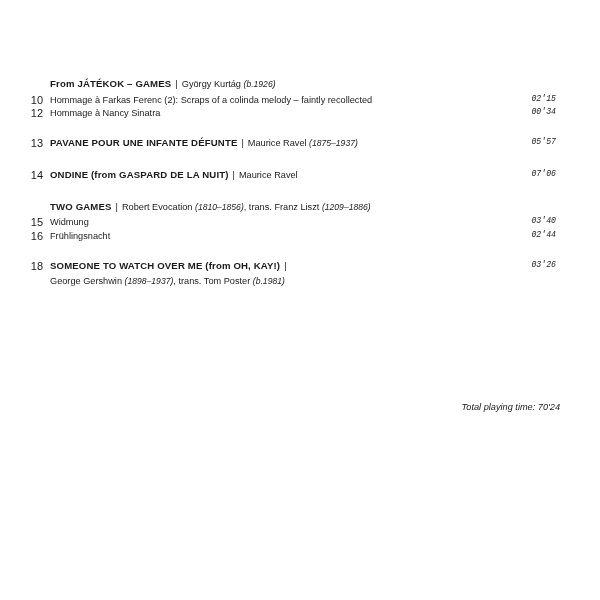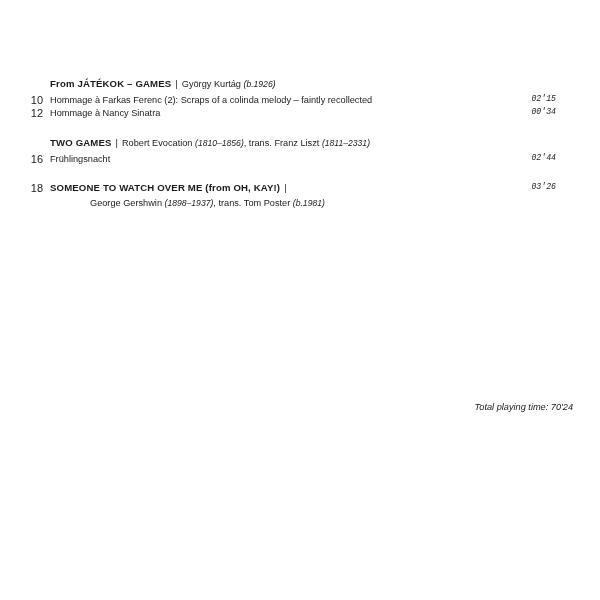--- a/index.html
+++ b/index.html
@@ -80,29 +80,28 @@
   }
   .dates {
     font-style: italic;
     font-size: 8.6px;
   }
   .sub-line {
     font-weight: normal;
     font-size: 9.2px;
     display: block;
     padding-top: 2px;
-    margin-left: 40px;
   }
   .work-row .title-cell {
     font-size: 9.0px;
   }
 
   .total {
     position: absolute;
-    right: 27px;
+    right: 40px;
     top: 402px;
     font-size: 9.2px;
     font-style: italic;
     text-align: right;
   }
 </style>
 </head>
 <body>
 
 <div class="page">
@@ -121,29 +120,49 @@
       <td class="num">10</td>
       <td class="title-cell">Hommage à Farkas Ferenc (2): Scraps of a colinda melody – faintly recollected</td>
       <td class="dur">02'15</td>
     </tr>
     <tr>
       <td class="num">12</td>
       <td class="title-cell">Hommage à Nancy Sinatra</td>
       <td class="dur">00'34</td>
     </tr>
 
+    <tr class="work-row group-head-row spaced">
+      <td class="num">13</td>
+      <td class="title-cell">
+        <span class="hdr">PAVANE POUR UNE INFANTE DÉFUNTE</span><span class="sep">|</span><span class="composer">Maurice Ravel</span>
+        <span class="dates">(1875–1937)</span>
+      </td>
+      <td class="dur">05'57</td>
+    </tr>
 
+    <tr class="work-row group-head-row spaced">
+      <td class="num">14</td>
+      <td class="title-cell">
+        <span class="hdr">ONDINE (from GASPARD DE LA NUIT)</span><span class="sep">|</span><span class="composer">Maurice Ravel</span>
+      </td>
+      <td class="dur">07'06</td>
+    </tr>
 
     <tr class="group-head-row spaced">
       <td class="num"></td>
       <td class="title-cell" colspan="2">
         <span class="hdr">TWO GAMES</span><span class="sep">|</span><span class="composer">Robert Evocation</span>
         <span class="dates">(1810–1856)</span><span class="composer">, trans. Franz Liszt</span>
-        <span class="dates">(1811–2331)</span>
+        <span class="dates">(1209–1886)</span>
       </td>
+    </tr>
+    <tr>
+      <td class="num">15</td>
+      <td class="title-cell">Widmung</td>
+      <td class="dur">03'40</td>
     </tr>
     <tr>
       <td class="num">16</td>
       <td class="title-cell">Frühlingsnacht</td>
       <td class="dur">02'44</td>
     </tr>
 
 
     <tr class="work-row group-head-row spaced">
       <td class="num">18</td>

